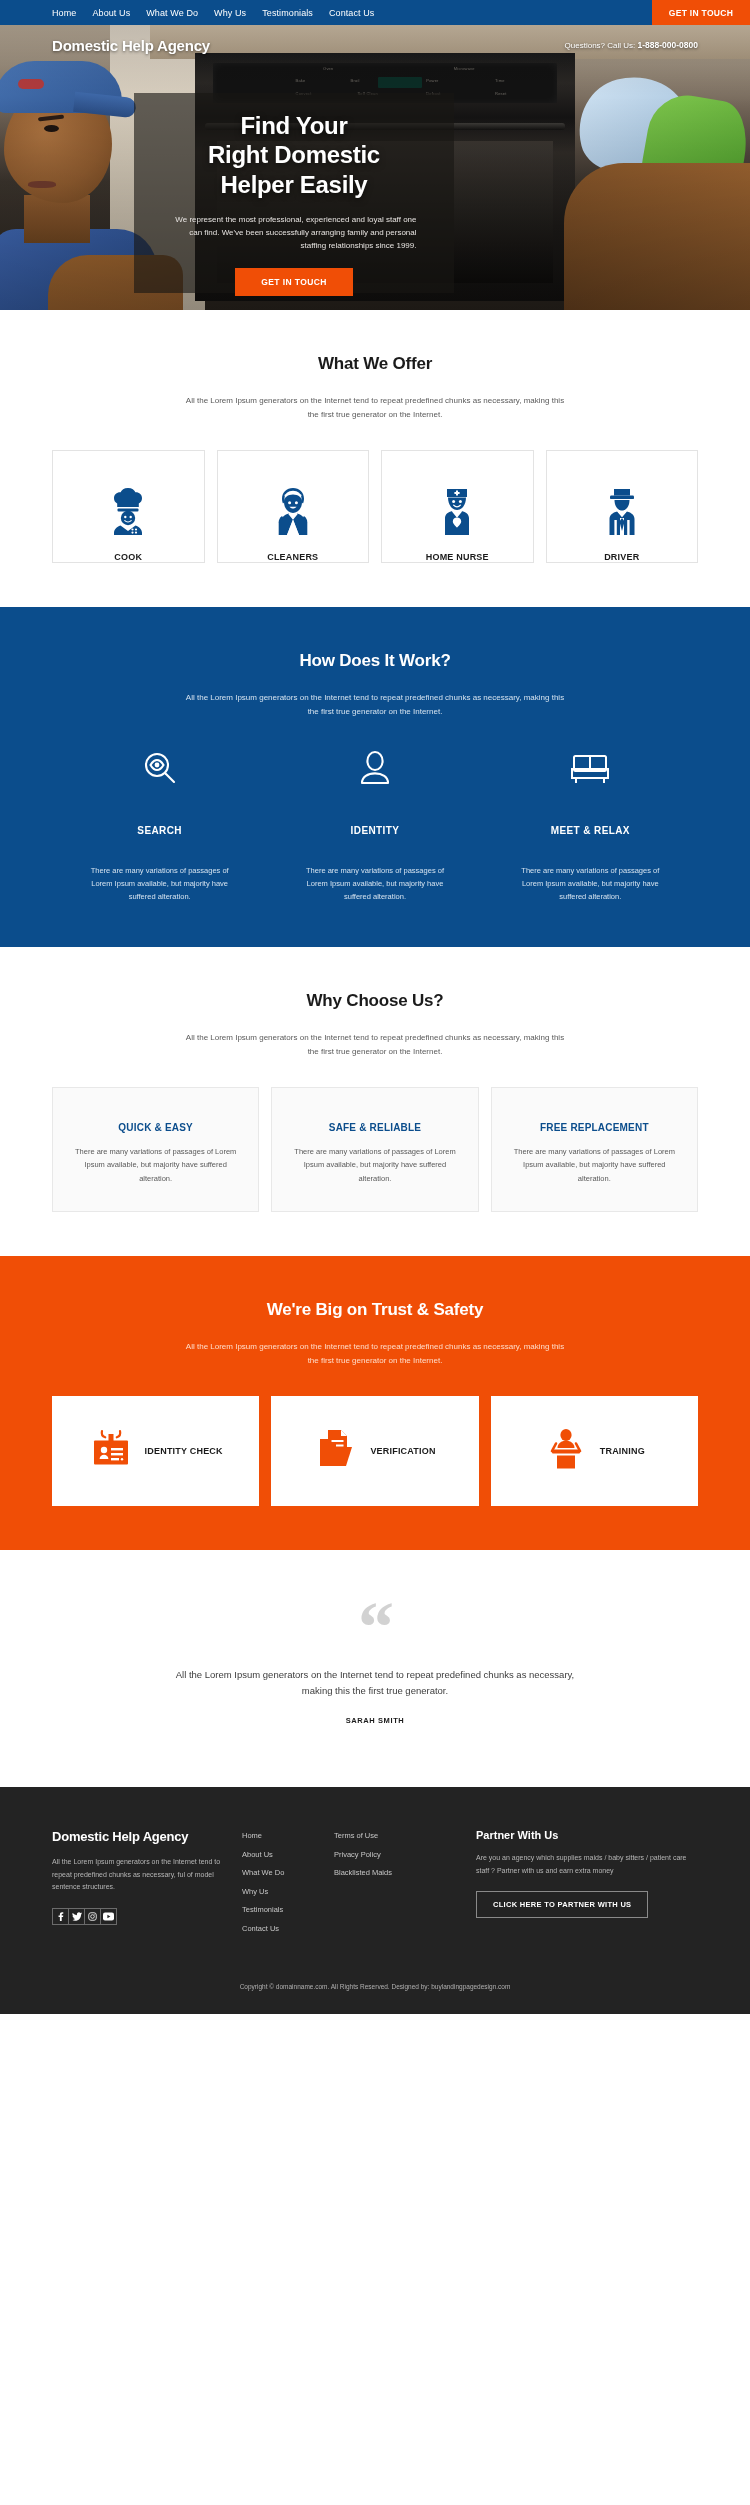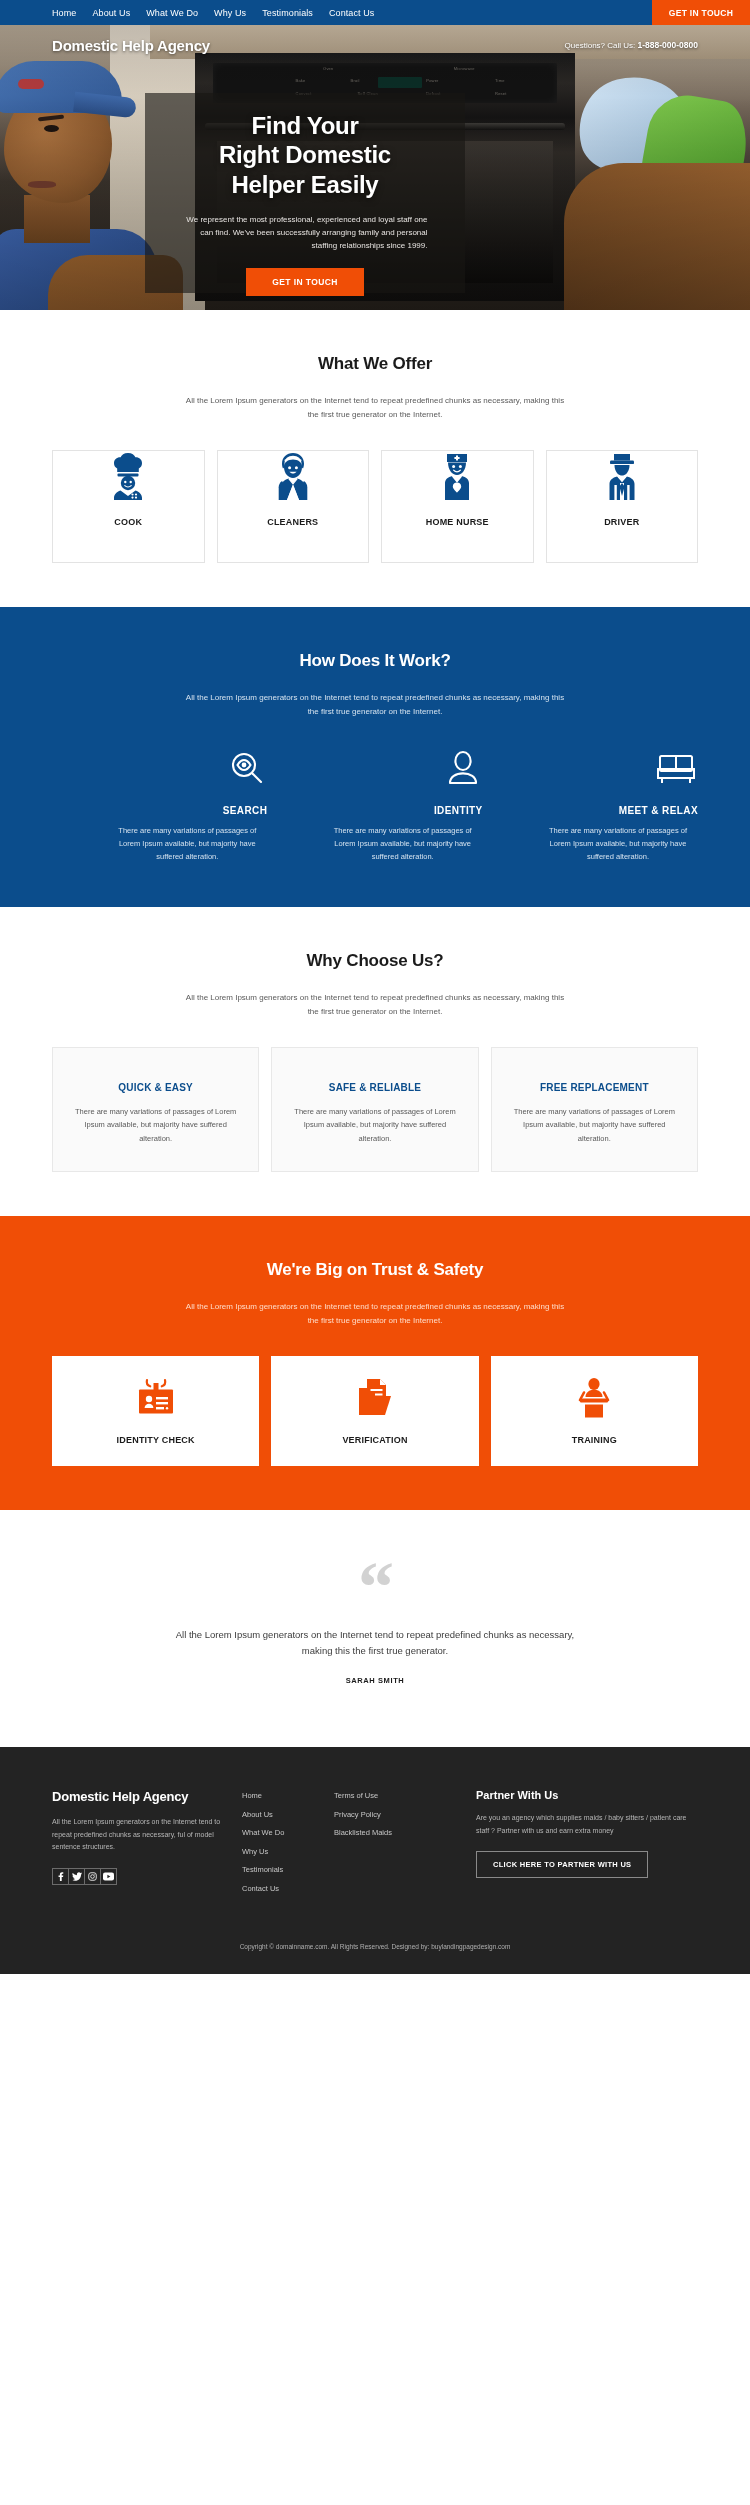--- a/index.html
+++ b/index.html
@@ -176,21 +176,21 @@
   }
   .brand {
     color: #fff; font-size: 15px; font-weight: bold; letter-spacing: -.2px;
     text-shadow: 0 1px 3px rgba(0,0,0,.5);
   }
   .phone { color: #fff; font-size: 8px; text-shadow: 0 1px 3px rgba(0,0,0,.6); }
   .phone b { font-size: 8.5px; }
 
   .hero-card {
     position: absolute;
-    left: 145px; top: 68px; width: 320px; height: 200px;
+    left: 134px; top: 68px; width: 320px; height: 200px;
     background: rgba(24,22,20,.62);
     z-index: 14;
     display: flex; flex-direction: column; align-items: center;
     padding-top: 18px;
   }
   .hero-title {
     color: #fff; font-size: 24px; line-height: 1.22; font-weight: bold;
     text-align: center; letter-spacing: -.3px;
     text-shadow: 0 2px 6px rgba(0,0,0,.55);
   }
@@ -213,31 +213,31 @@
   }
   .sect-desc {
     text-align: center; font-size: 8px; line-height: 1.75; color: #5a5a5a;
     margin: 20px auto 0; width: 390px;
   }
   .cards { display: flex; gap: 12px; margin-top: 28px; }
 
   .offer-card {
     flex: 1; border: 1px solid #e3e3e3; background: #fff;
     height: 113px; display: flex; flex-direction: column;
-    align-items: center; justify-content: flex-start; gap: 12px;
+    align-items: center; justify-content: flex-end; gap: 12px;
     cursor: pointer;
   }
   .offer-label { font-size: 9px; font-weight: bold; color: #1b1b1b; letter-spacing: .2px; }
 
   
   .blue { background: #0b4d8c; }
   .blue .sect-title { color: #fff; }
   .blue .sect-desc { color: #d4e2ef; }
   .steps { display: flex; margin-top: 30px; }
-  .step { flex: 1; display: flex; flex-direction: column; align-items: flex-end; }
+  .step { flex: 1; display: flex; flex-direction: column; align-items: center; gap: 20px; }
   .step-name {
     color: #fff; font-size: 10px; font-weight: bold; letter-spacing: .4px; margin-top: 12px;
   }
   .step-desc {
     color: #d4e2ef; font-size: 7.5px; line-height: 1.7; text-align: center;
     margin-top: 9px; width: 160px;
   }
 
   
   .why-card {
@@ -246,21 +246,21 @@
   }
   .why-title { color: #0b4d8c; font-size: 10px; font-weight: bold; letter-spacing: .2px; }
   .why-desc { color: #5a5a5a; font-size: 7.5px; line-height: 1.75; margin-top: 12px; }
 
   
   .orange { background: #f04e06; }
   .orange .sect-title { color: #fff; }
   .orange .sect-desc { color: #ffdcc9; }
   .trust-card {
     flex: 1; background: #fff; height: 110px;
-    display: flex; flex-direction: column; align-items: center; justify-content: center; gap: 12px;
+    display: flex; align-items: center; justify-content: center; gap: 12px;
     cursor: pointer;
   }
   .trust-label { font-size: 9px; font-weight: bold; color: #1b1b1b; letter-spacing: .2px; }
 
   
   .testi { padding: 56px 52px 62px; text-align: center; background: #fff; }
   .quote-mark {
     font-size: 72px; color: #d2d2d2; font-family: "Liberation Serif", serif;
     line-height: .6; font-weight: bold; letter-spacing: -2px;
   }

